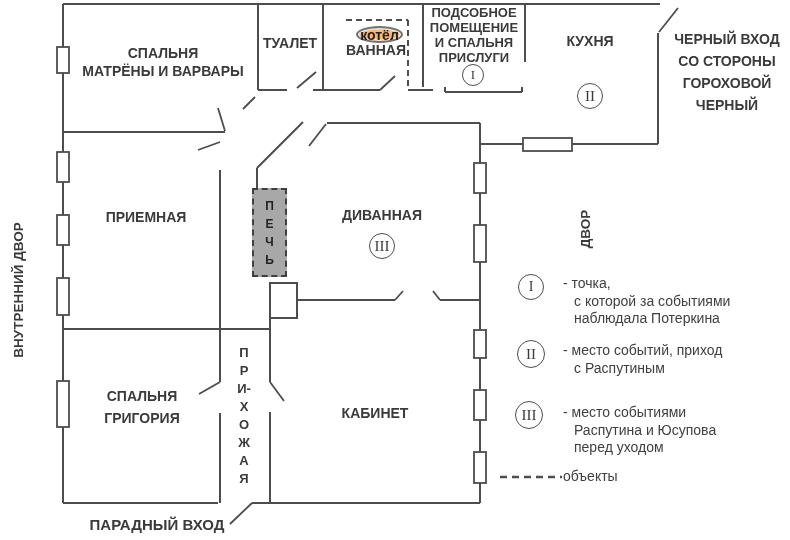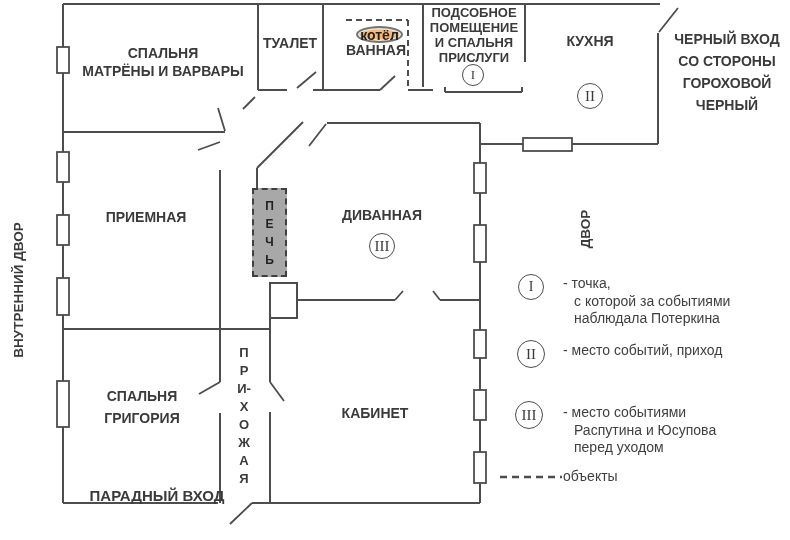--- a/index.html
+++ b/index.html
@@ -122,32 +122,33 @@
     <span>И-</span>
     <span>Х</span>
     <span>О</span>
     <span>Ж</span>
     <span>А</span>
     <span>Я</span>
   </div>
 
   <div class="lbl" style="left:375px;top:413px;">КАБИНЕТ</div>
 
-  <div class="lbl" style="left:157px;top:496px;font-size:15px;">ПАРАДНЫЙ ВХОД</div>
+  <div class="lbl" style="left:157px;top:525px;font-size:15px;">ПАРАДНЫЙ ВХОД</div>
 
   <div class="num-circle" style="left:518px;top:274px;width:26px;height:26px;font-size:14px;">I</div>
   <div class="legend-text" style="left:563px;top:275px;">
     <div>- точка,</div>
     <div>с которой за событиями</div>
     <div>наблюдала Потеркина</div>
   </div>
 
   <div class="num-circle" style="left:517px;top:340px;width:28px;height:28px;font-size:15px;">II</div>
   <div class="legend-text" style="left:563px;top:342px;">
     <div>- место событий, приход</div>
+    <div>с Распутиным</div>
   </div>
 
   <div class="num-circle" style="left:515px;top:401px;width:28px;height:28px;font-size:15px;">III</div>
   <div class="legend-text" style="left:563px;top:404px;">
     <div>- место событиями</div>
     <div>Распутина и Юсупова</div>
     <div>перед уходом</div>
   </div>
 
   <div class="legend-text" style="left:563px;top:468px;">

